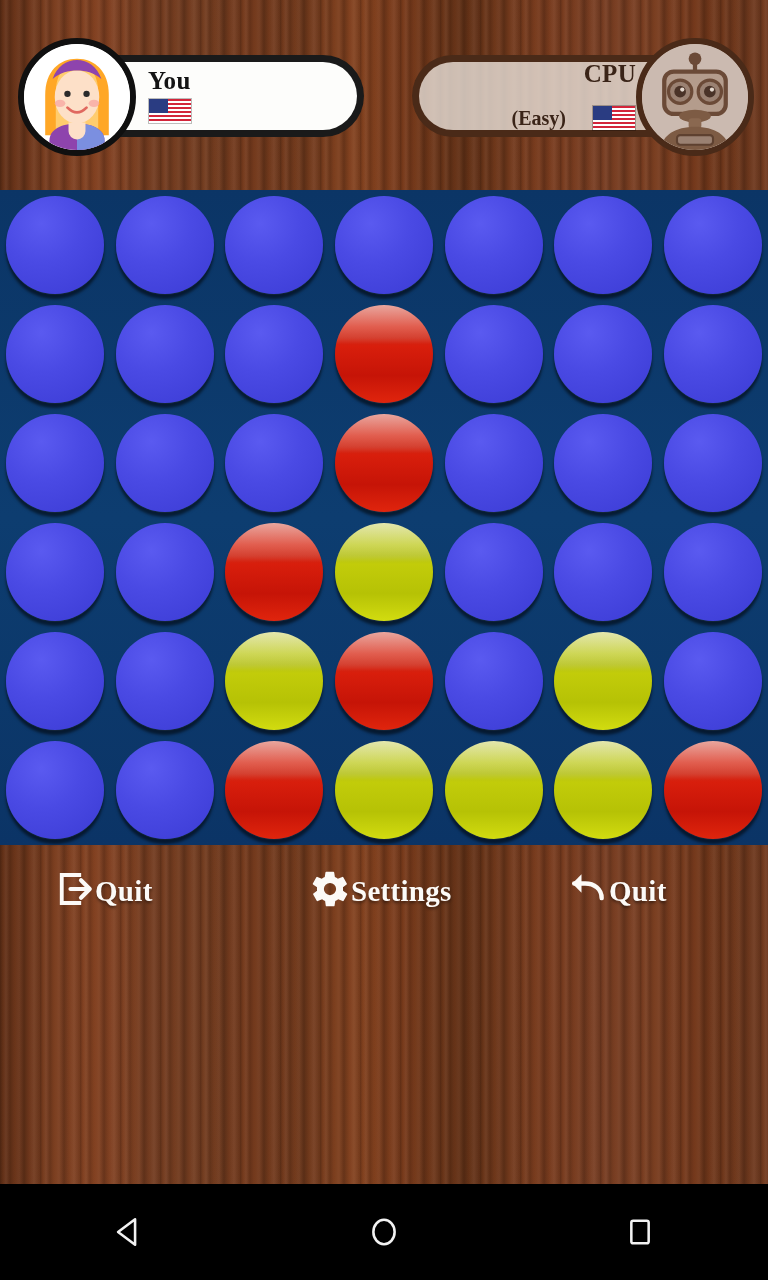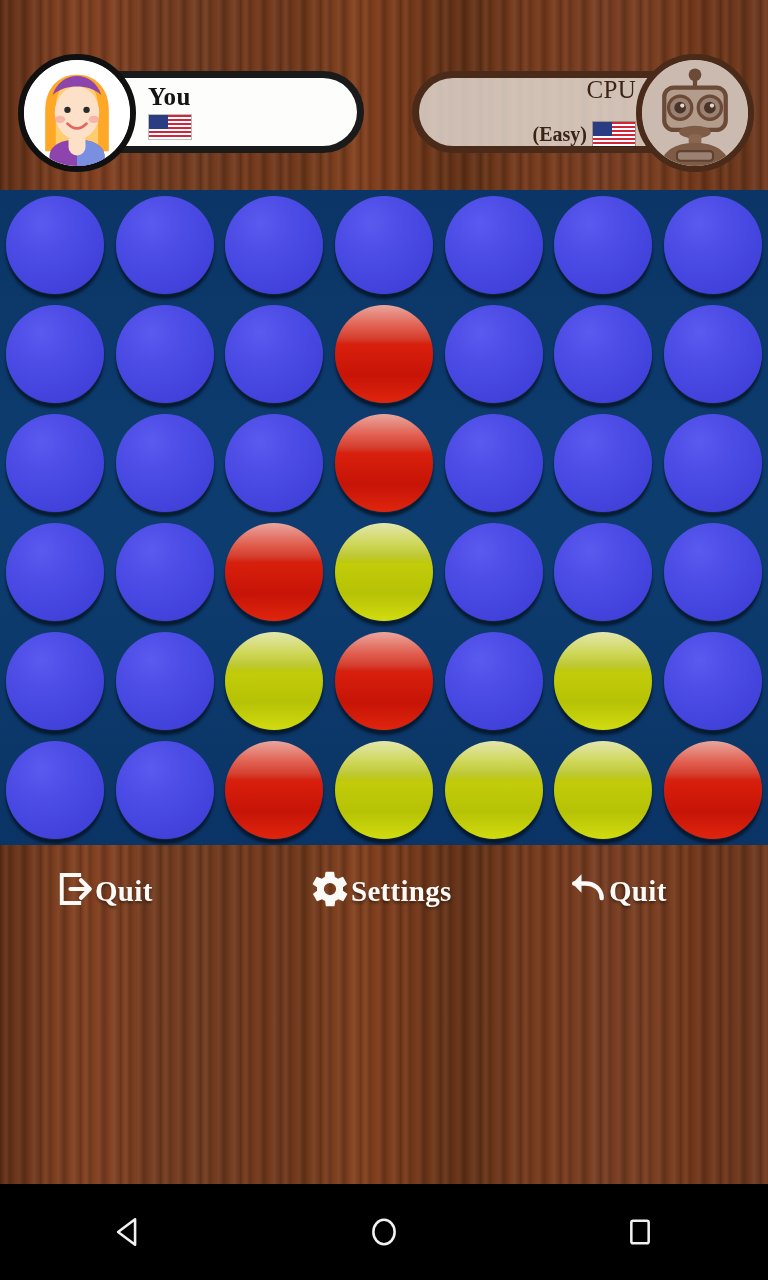--- a/index.html
+++ b/index.html
@@ -24,21 +24,21 @@
       repeating-linear-gradient(90deg,
         rgba(0,0,0,0.10) 0px, rgba(0,0,0,0.00) 57px,
         rgba(120,55,25,0.35) 96px, rgba(0,0,0,0.09) 150px),
       linear-gradient(90deg,#6d3519 0%,#8a4726 14%,#6f3a1e 29%,
                              #84421f 46%,#6b3518 62%,#854426 78%,
                              #70381b 92%,#7d4022 100%);
   }
 
   
   #player-bar {
-    position:absolute; left:0; top:16px; width:660px; height:186px;
+    position:absolute; left:0; top:0; width:660px; height:186px;
   }
   .plate {
     position:absolute; height:82px; top:55px;
     border-radius:41px; display:flex; align-items:center;
   }
   
   #you-plate {
     left:118px; width:246px;
     background:#fdfdfb;
     border:7px solid #1a1a1a;
@@ -63,26 +63,26 @@
     left:412px; width:250px;
     background:rgba(232,225,218,0.80);
     border:7px solid #4a2a18;
     border-right:none;
     border-top-left-radius:44px; border-bottom-left-radius:44px;
     border-top-right-radius:0; border-bottom-right-radius:0;
     justify-content:flex-end;
   }
   #cpu-text { padding-right:26px; text-align:right; }
   #cpu-name {
-    font-size:25px; font-weight:normal; color:#3a2418;
+    font-size:25px; font-weight:bold; color:#3a2418;
     line-height:1.05; letter-spacing:.3px;
   }
   #cpu-sub-row {
     display:flex; align-items:center; justify-content:flex-end;
-    gap:5px; margin-top:18px;
+    gap:26px; margin-top:18px;
   }
   #cpu-diff { font-size:20px; font-weight:bold; color:#3a2418; }
   #avatar-cpu {
     position:absolute; left:636px; top:38px;
     width:118px; height:118px; border-radius:50%;
     background:#cdbdb0; border:6px solid #4a2a18;
     overflow:hidden; z-index:4;
   }
 
   

